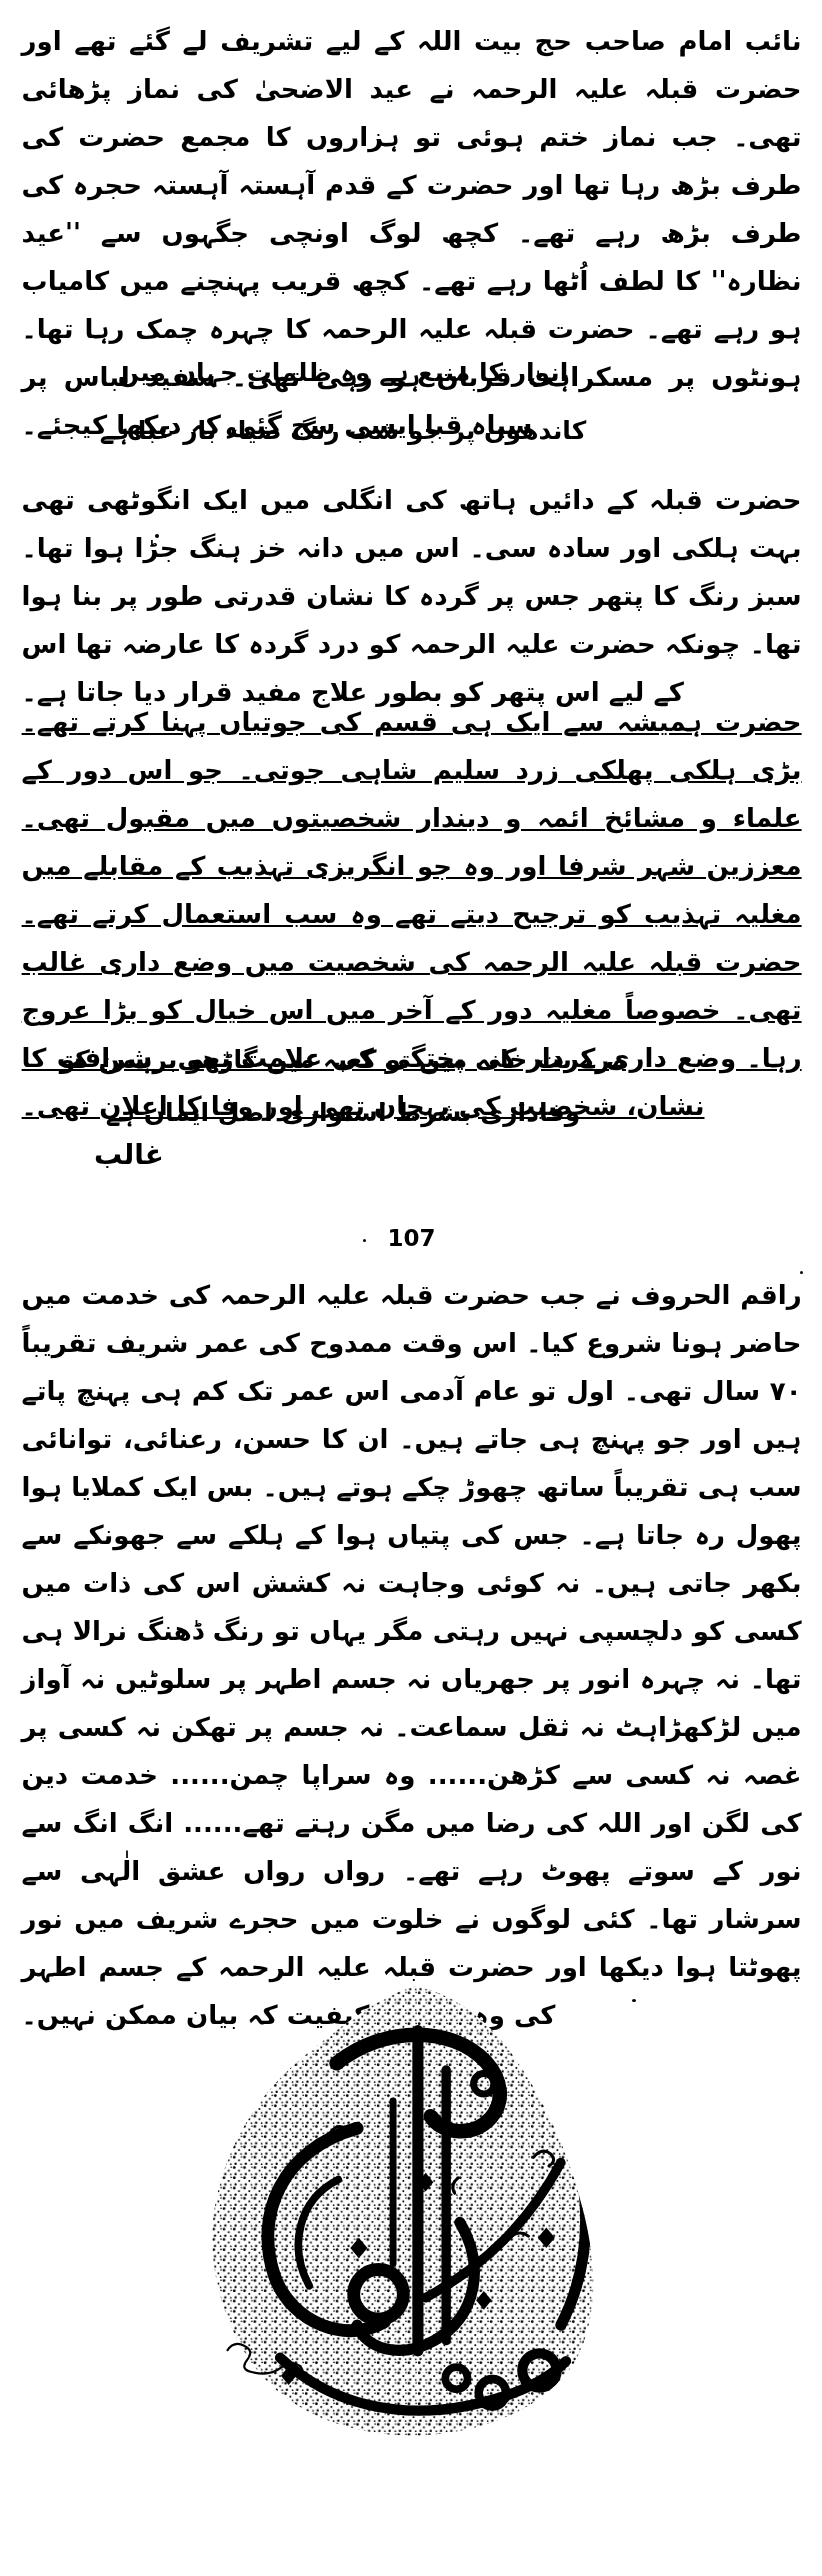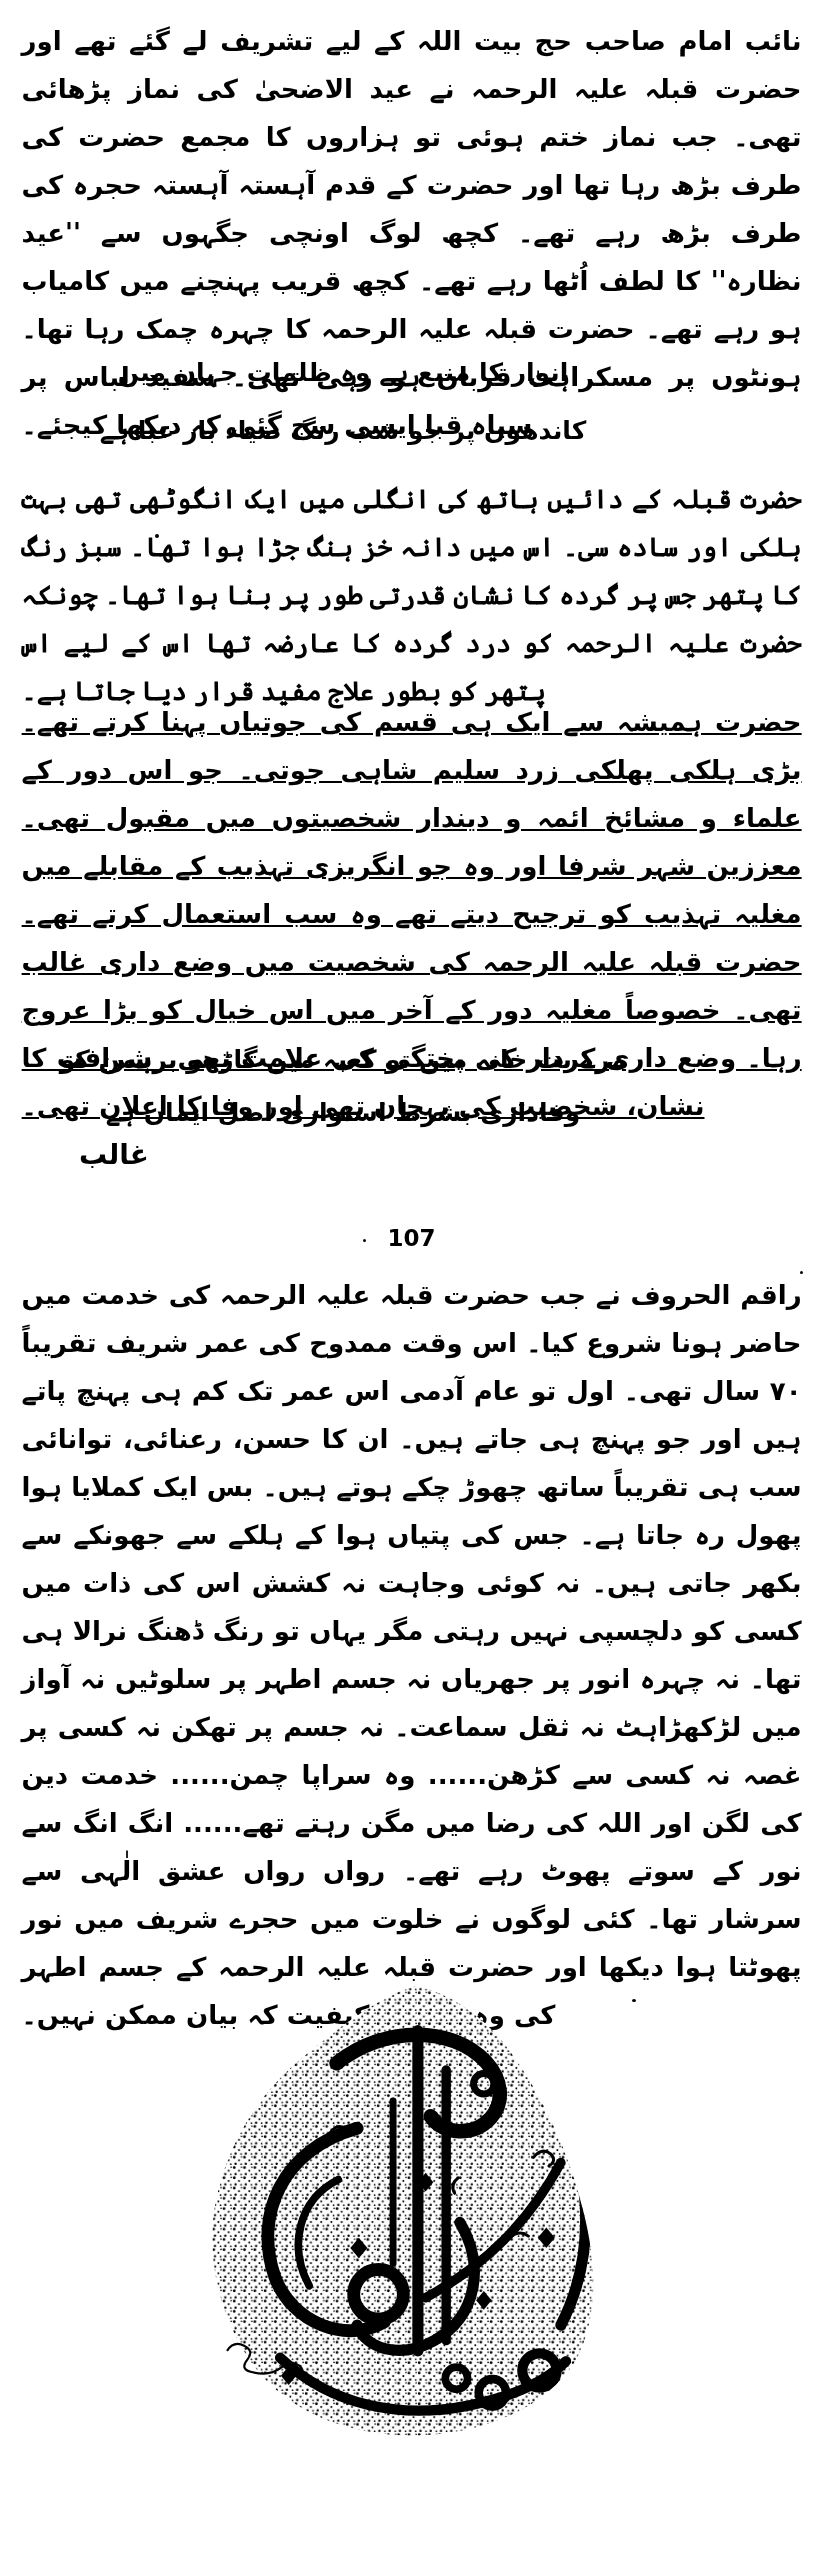--- a/index.html
+++ b/index.html
@@ -19,37 +19,37 @@
     margin: 0;
     direction: rtl;
     unicode-bidi: embed;
     text-align: justify;
     text-align-last: left;
     font-size: 26px;
     font-weight: 700;
     line-height: 48px;
   }
   #para1 { top: 17px; }
-  #para2 { top: 476px; font-family: Liberation Serif, serif; }
+  #para2 { top: 476px; }
   #para3 { top: 698px; text-decoration: underline; }
   #para4 { top: 1271px; }
   .verse {
     position: absolute;
     left: 0;
     width: 686px;
     direction: rtl;
     text-align: center;
     font-size: 25px;
     font-weight: 700;
   }
   #verse1 { top: 344px; line-height: 58px; }
   #verse2 { top: 1033px; line-height: 53px; }
   #attribution {
     position: absolute;
-    left: 79px;
+    left: 94px;
     top: 1138px;
     direction: rtl;
     font-size: 28px;
     font-weight: 700;
   }
   .pagenum {
     position: absolute;
     left: 0;
     width: 823px;
     text-align: center;

